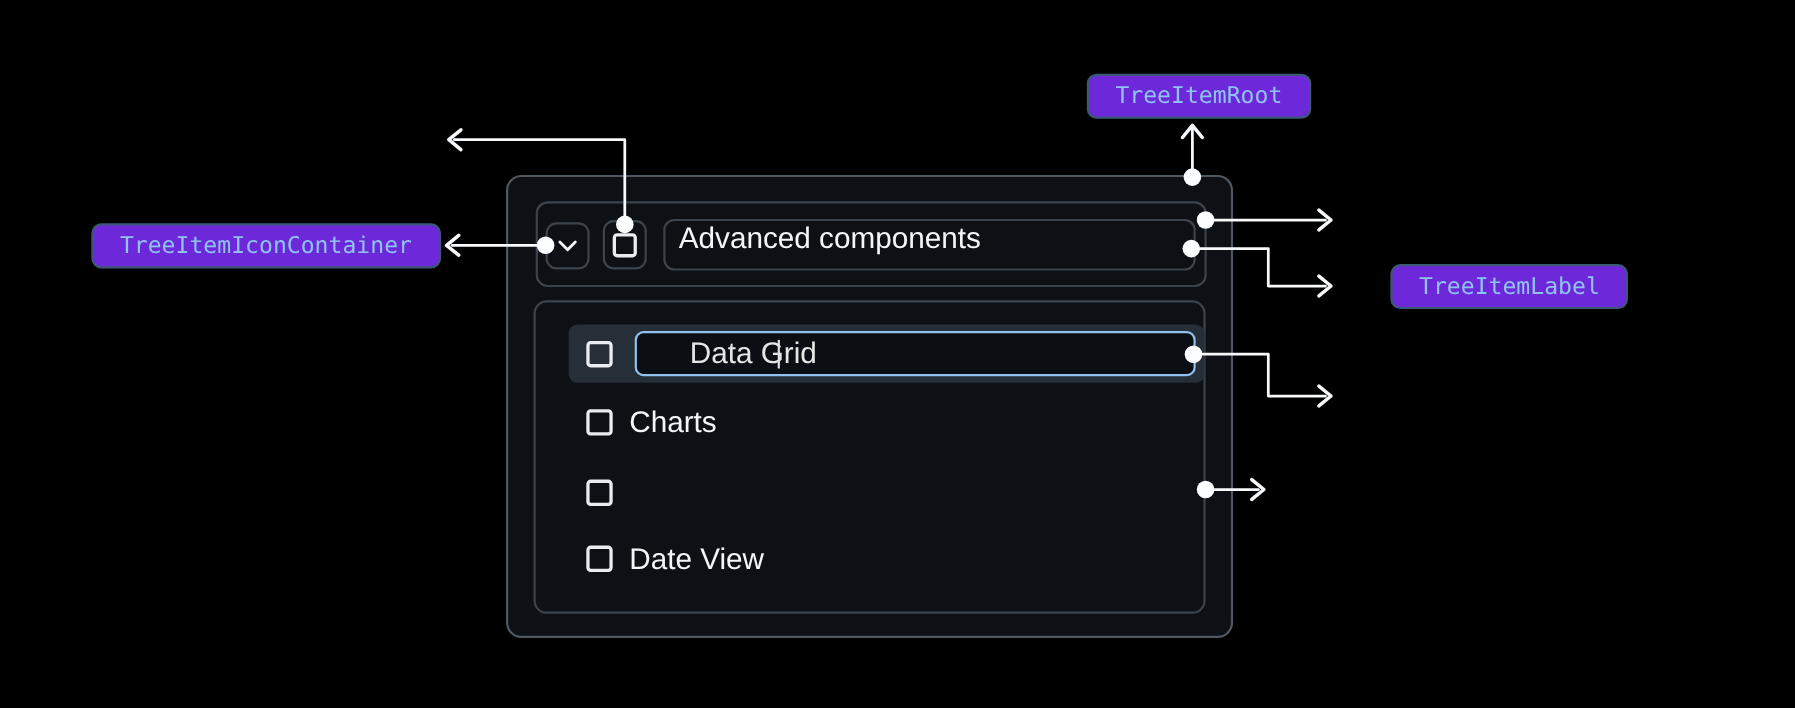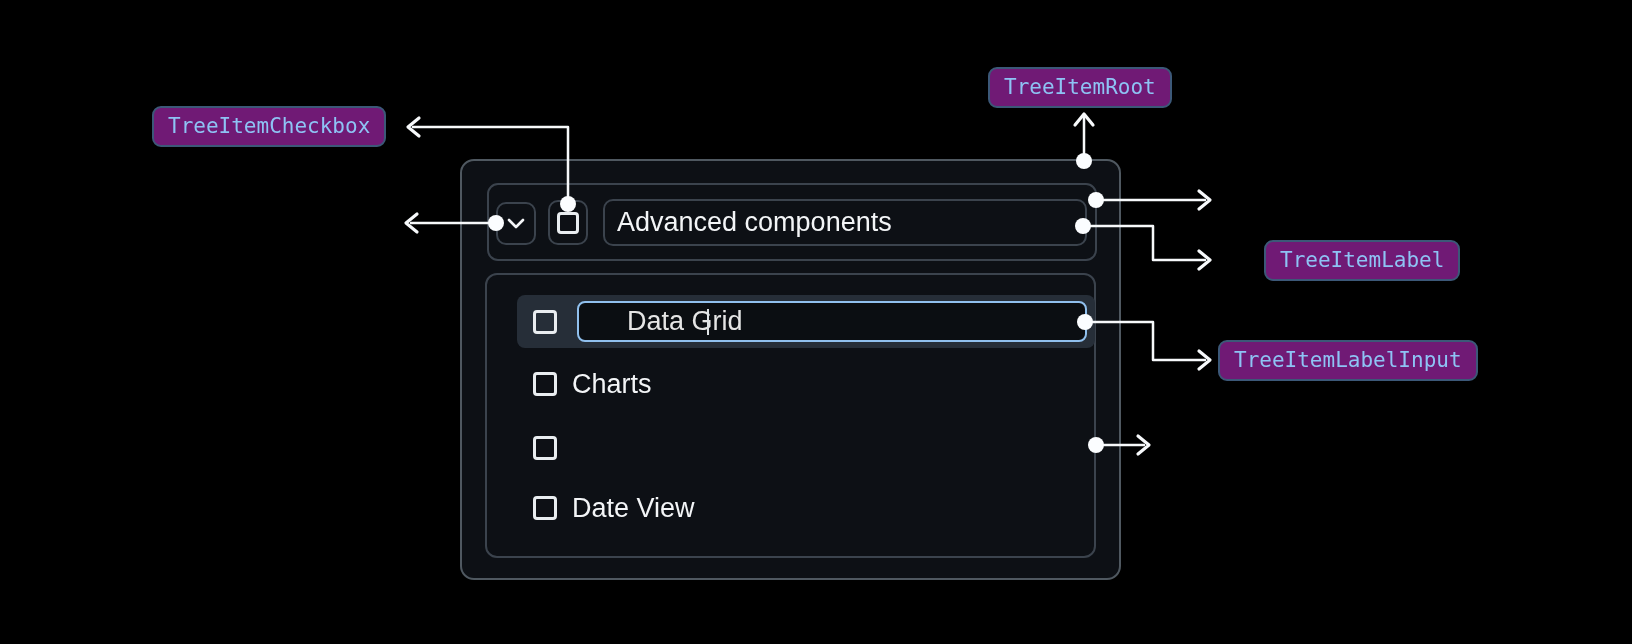--- a/index.html
+++ b/index.html
@@ -3,21 +3,21 @@
 <meta charset="utf-8">
 <style>
   html,body{margin:0;padding:0;background:#000;}
   .stage{
     position:relative;width:1632px;height:644px;background:#000;overflow:hidden;
     font-family:"Liberation Sans",sans-serif;
   }
   
   .badge{
     position:absolute;box-sizing:border-box;height:41px;line-height:37px;
-    padding:0 14px;border:2px solid #3c5878;border-radius:9px;background:#701a75;
+    padding:0 24px;border:2px solid #3c5878;border-radius:9px;background:#6d28d9;
     color:#8ec3f4;font-family:"DejaVu Sans Mono",monospace;font-size:21px;white-space:nowrap;
   }
   
   .outer-box{
     position:absolute;left:460px;top:159px;width:661px;height:421px;box-sizing:border-box;
     background:#0d1015;border:2px solid #4f5860;border-radius:14px;
   }
   .content-box{
     position:absolute;left:487px;top:183px;width:610px;height:78px;box-sizing:border-box;
     border:2px solid #3b434d;border-radius:11px;
@@ -28,21 +28,21 @@
   }
   .checkbox-btn{
     position:absolute;left:548px;top:200px;width:40px;height:45px;box-sizing:border-box;
     border:2px solid #3b434d;border-radius:10px;display:flex;align-items:center;justify-content:center;
   }
   .cb-square{
     width:22px;height:22px;box-sizing:border-box;border:3px solid #e9edf0;border-radius:4px;background:transparent;
   }
   .label-box{
     position:absolute;left:603px;top:199px;width:484px;height:47px;box-sizing:border-box;
-    border:2px solid #3b434d;border-radius:10px;display:flex;align-items:center;padding-left:12px;
+    border:2px solid #3b434d;border-radius:10px;display:flex;align-items:flex-start;padding-left:12px;
     color:#f3f5f7;font-size:27px;
   }
   .group-box{
     position:absolute;left:485px;top:273px;width:611px;height:285px;box-sizing:border-box;
     border:2px solid #3b434d;border-radius:12px;
   }
   
   .row-highlight{
     position:absolute;left:517px;top:295px;width:578px;height:53px;
     background:#262e38;border-radius:8px;
@@ -153,17 +153,16 @@
       <circle cx="568" cy="204" r="8"></circle>
       <circle cx="496" cy="223" r="8"></circle>
       <circle cx="1096" cy="200" r="8"></circle>
       <circle cx="1083" cy="226" r="8"></circle>
       <circle cx="1085" cy="322" r="8"></circle>
       <circle cx="1096" cy="445" r="8"></circle>
     </g>
   </svg>
 
   <div class="badge" style="left:988px;top:67px">TreeItemRoot</div>
-  <div class="badge" style="left:152px;top:106px">TreeItemCheckbox</div>
+  <div class="badge" style="left:83px;top:203px">TreeItemIconContainer</div>
   <div class="badge" style="left:1264px;top:240px">TreeItemLabel</div>
-  <div class="badge" style="left:1218px;top:340px">TreeItemLabelInput</div>
 
 </div>
 
 </body></html>

